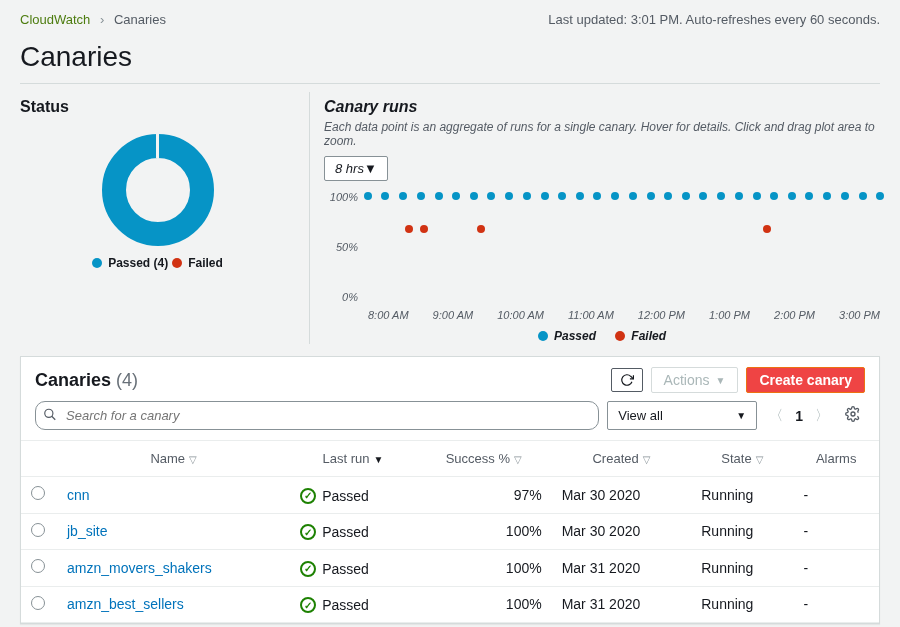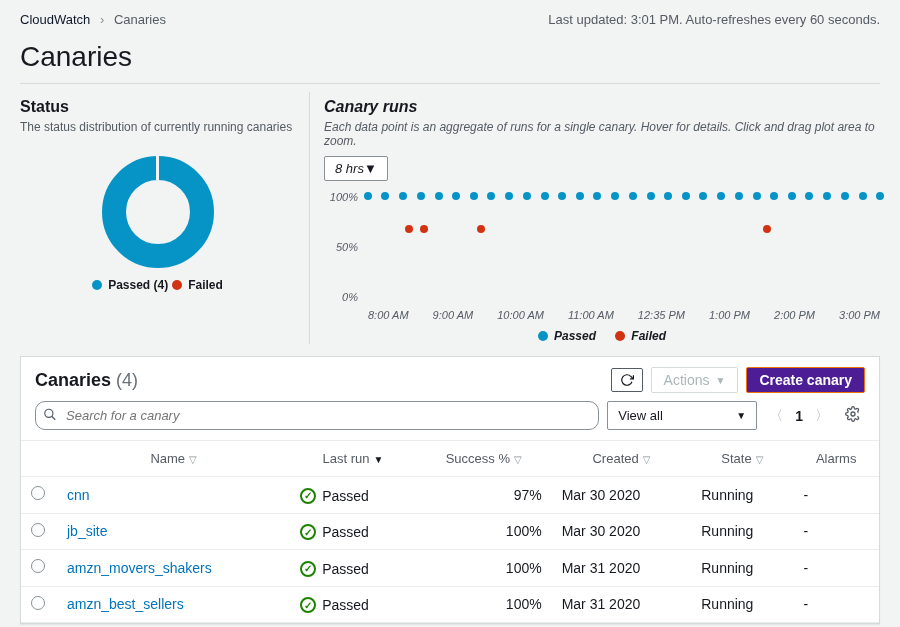--- a/index.html
+++ b/index.html
@@ -1,19 +1,19 @@
 <!DOCTYPE html>
 <html><head>
 <meta charset="utf-8">
 <style>
 * { box-sizing: border-box; margin: 0; padding: 0; }
 body { font-family: "Amazon Ember", "Helvetica Neue", Arial, sans-serif; background: #f2f3f3; color: #16191f; font-size: 14px; width: 900px; height: 627px; overflow: hidden; }
 .page { padding: 12px 20px 20px 20px; }
 .topbar { display: flex; justify-content: space-between; align-items: center; font-size: 13px; color: #545b64; margin-bottom: 8px; }
-.breadcrumb a { color: #0f172a; text-decoration: none; }
+.breadcrumb a { color: #4d7c0f; text-decoration: none; }
 .breadcrumb .sep { color: #879196; margin: 0 6px; }
 .breadcrumb .current { color: #545b64; }
 h1.page-title { font-size: 28px; font-weight: 400; color: #16191f; padding: 6px 0 10px 0; }
 .hr { height: 1px; background: #d5dbdb; margin-bottom: 8px; }
 .dash-row { display: flex; gap: 0; }
 .panel-left { width: 290px; padding: 6px 14px 0 0; border-right: 1px solid #d5dbdb; }
 .panel-right { flex: 1; padding: 6px 0 0 14px; font-style: italic; }
 .panel-title { font-size: 16px; font-weight: 700; margin-bottom: 4px; }
 .panel-sub { font-size: 12px; color: #545b64; margin-bottom: 8px; }
 .donut-wrap { display: flex; justify-content: center; padding: 10px 0 6px 0; }
@@ -31,21 +31,21 @@
 .run-legend .legend-dot { margin: 0 8px; }
 
 .table-card { background: #fff; border: 1px solid #d5dbdb; box-shadow: 0 1px 1px rgba(0,0,0,.05); margin-top: 12px; }
 .card-head { display: flex; justify-content: space-between; align-items: center; padding: 10px 14px 8px 14px; }
 .card-head h2 { font-size: 18px; font-weight: 700; }
 .card-head h2 .count { color: #687078; font-weight: 400; }
 .head-btns { display: flex; gap: 8px; align-items: center; }
 .btn { border: 1px solid #545b64; border-radius: 2px; background: #fff; padding: 4px 12px; font-size: 14px; cursor: pointer; display: inline-flex; align-items: center; gap: 6px; }
 .btn.disabled { color: #aab7b8; border-color: #d5dbdb; cursor: default; }
 .btn.icon-only { padding: 4px 8px; }
-.btn.primary { background: #4c1d95; border-color: #ec7211; color: #fff; font-weight: 700; }
+.btn.primary { background: #ef4444; border-color: #ec7211; color: #fff; font-weight: 700; }
 .filter-row { display: flex; gap: 8px; align-items: center; padding: 0 14px 10px 14px; }
 .search-wrap { flex: 1; position: relative; }
 .search-wrap input { width: 100%; padding: 6px 8px 6px 30px; border: 1px solid #879196; border-radius: 10px; font-size: 13px; font-style: italic; color: #687078; }
 .search-icon { position: absolute; left: 8px; top: 50%; transform: translateY(-50%); color: #545b64; }
 .select { border: 1px solid #879196; border-radius: 2px; padding: 6px 10px; font-size: 13px; background: #fff; display: inline-flex; align-items: center; justify-content: space-between; width: 150px; cursor: pointer; }
 .pager { display: flex; align-items: center; gap: 8px; }
 .pager .pg-btn { color: #aab7b8; cursor: default; padding: 4px; }
 .gear { color: #545b64; cursor: pointer; padding: 4px; }
 
 table.data { width: 100%; border-collapse: collapse; font-size: 14px; }
@@ -70,21 +70,20 @@
     </div>
     <div>Last updated: 3:01 PM. Auto-refreshes every 60 seconds.</div>
   </div>
 
   <h1 class="page-title">Canaries</h1>
   <div class="hr"></div>
 
   <div class="dash-row">
     <div class="panel-left">
       <div class="panel-title">Status</div>
-      <div class="panel-sub">The status distribution of currently running canaries</div>
       <div class="donut-wrap">
         <svg width="120" height="120" viewBox="0 0 120 120">
           <circle cx="60" cy="60" r="44" fill="none" stroke="#0694c6" stroke-width="24"></circle>
           <rect x="58" y="4" width="3" height="24" fill="#f2f3f3"></rect>
         </svg>
       </div>
       <div class="status-legend">
         <span class="legend-dot">
             <span class="dot" style="background:#0694c6"></span>
             <span>Passed (4)</span>
@@ -143,21 +142,21 @@
             <div class="datapoint" style="background: rgb(209, 50, 18); left: 8%; top: 35.72%;"></div>
             <div class="datapoint" style="background: rgb(209, 50, 18); left: 11%; top: 35.72%;"></div>
             <div class="datapoint" style="background: rgb(209, 50, 18); left: 22%; top: 35.72%;"></div>
             <div class="datapoint" style="background: rgb(209, 50, 18); left: 78%; top: 35.72%;"></div>
           </div>
         <div class="x-axis" id="xaxis">
             <span>8:00 AM</span>
             <span>9:00 AM</span>
             <span>10:00 AM</span>
             <span>11:00 AM</span>
-            <span>12:35 PM</span>
+            <span>12:00 PM</span>
             <span>1:00 PM</span>
             <span>2:00 PM</span>
             <span>3:00 PM</span>
           </div>
       </div>
       <div class="run-legend">
         <span class="legend-dot">
             <span class="dot" style="background:#0694c6"></span>
             <span>Passed</span>
           </span>

